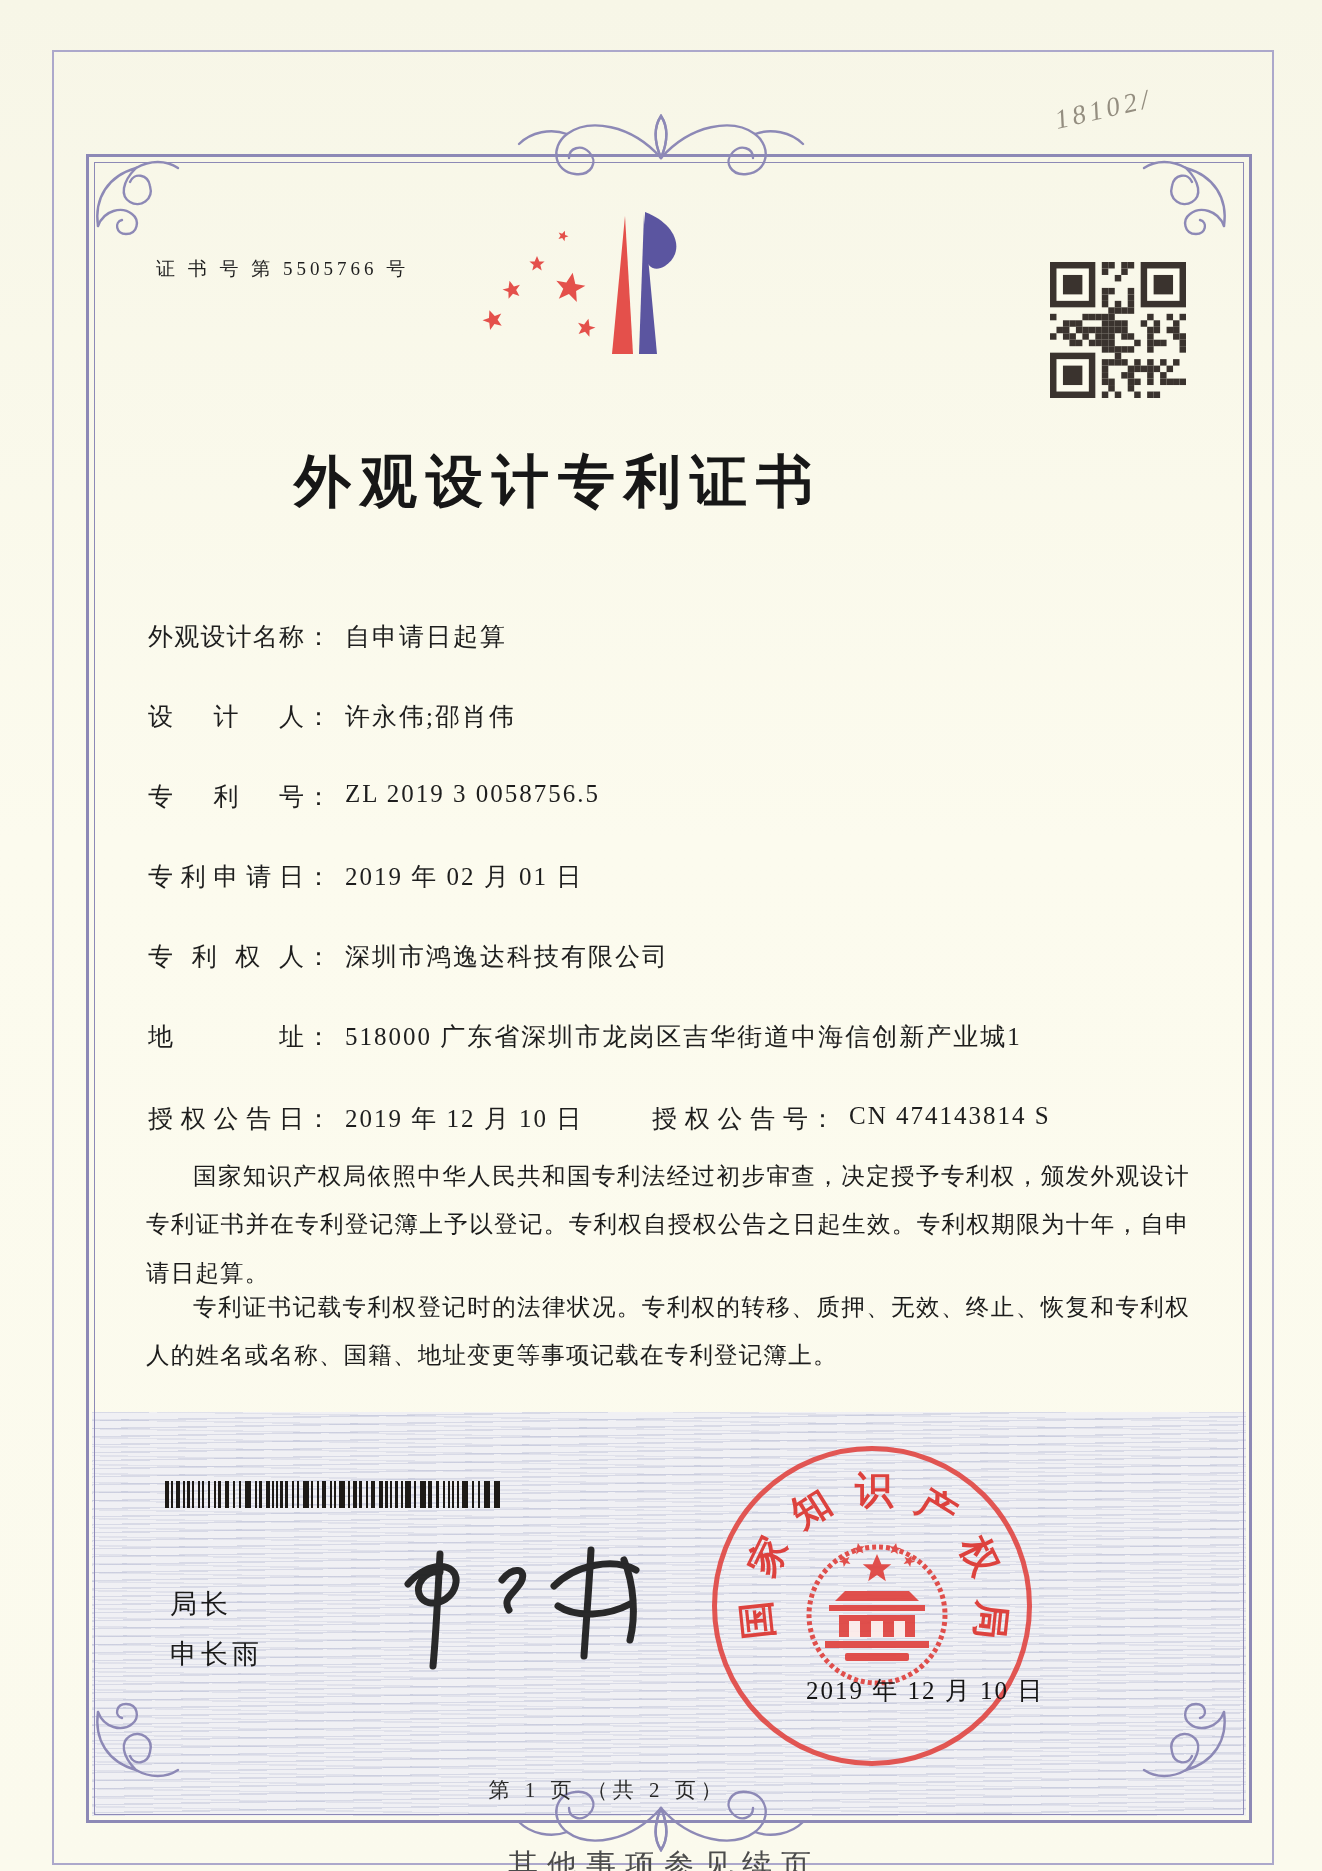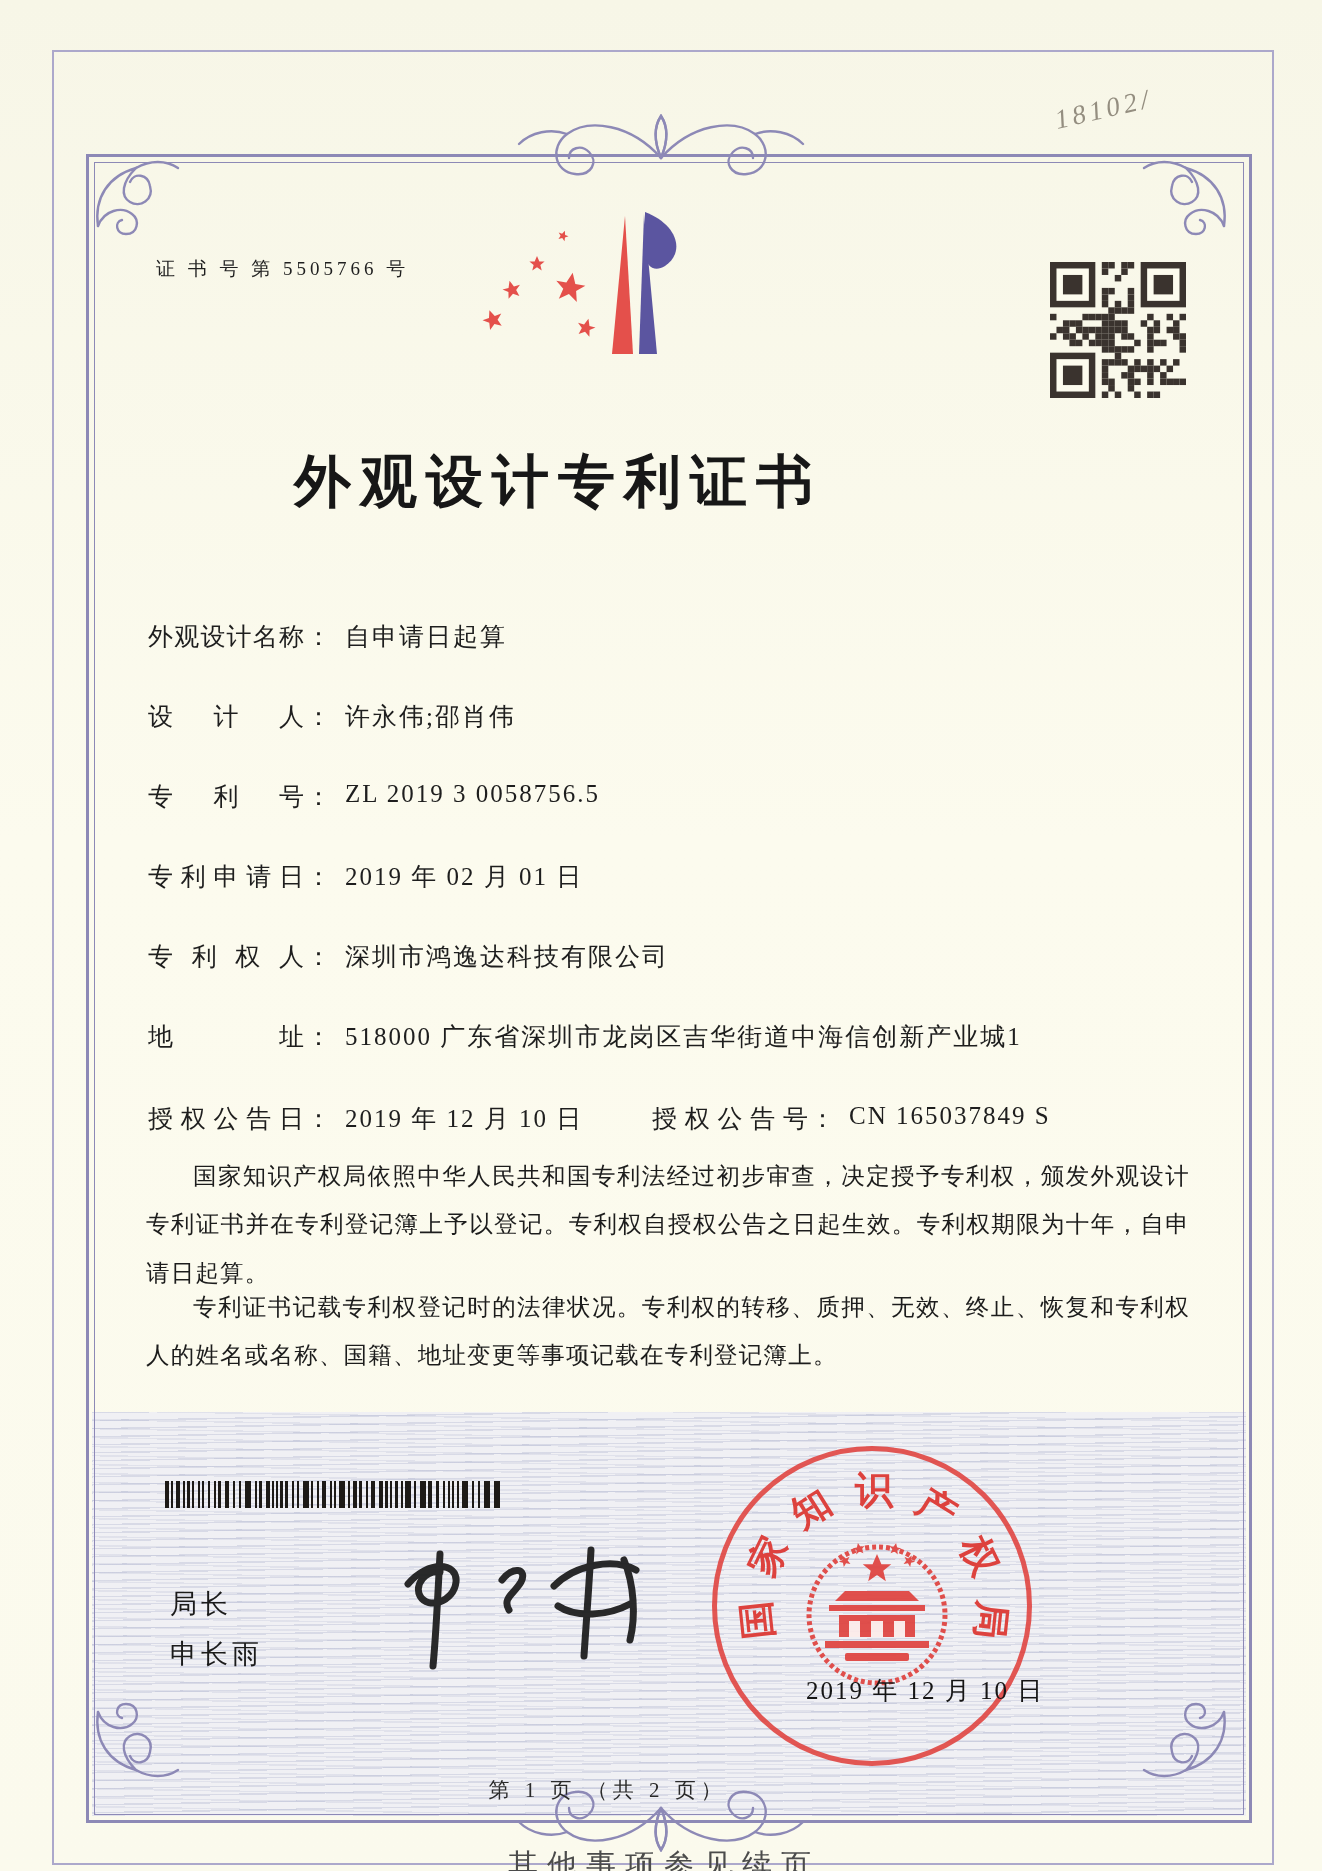--- a/index.html
+++ b/index.html
@@ -296,21 +296,21 @@
         <span>日</span>
       </span><span class="col">：</span><span class="val">2019 年 12 月 10 日</span>
   </div>
   <div class="field" style="top:1102px;left:652px">
     <span class="lab">
         <span>授</span>
         <span>权</span>
         <span>公</span>
         <span>告</span>
         <span>号</span>
-      </span><span class="col">：</span><span class="val">CN 165037849 S</span>
+      </span><span class="col">：</span><span class="val">CN 474143814 S</span>
   </div>
 
   <div class="para" style="top:1152px">国家知识产权局依照中华人民共和国专利法经过初步审查，决定授予专利权，颁发外观设计专利证书并在专利登记簿上予以登记。专利权自授权公告之日起生效。专利权期限为十年，自申请日起算。</div>
   <div class="para" style="top:1283px">专利证书记载专利权登记时的法律状况。专利权的转移、质押、无效、终止、恢复和专利权人的姓名或名称、国籍、地址变更等事项记载在专利登记簿上。</div>
 
   <div class="barcode"><svg width="338" height="27" viewBox="0 0 338 27" xmlns="http://www.w3.org/2000/svg">
         <rect x="0" y="0" width="4" height="27" fill="#1d1a17"></rect>
         <rect x="6" y="0" width="2" height="27" fill="#1d1a17"></rect>
         <rect x="11" y="0" width="4" height="27" fill="#1d1a17"></rect>
         <rect x="18" y="0" width="2" height="27" fill="#1d1a17"></rect>

